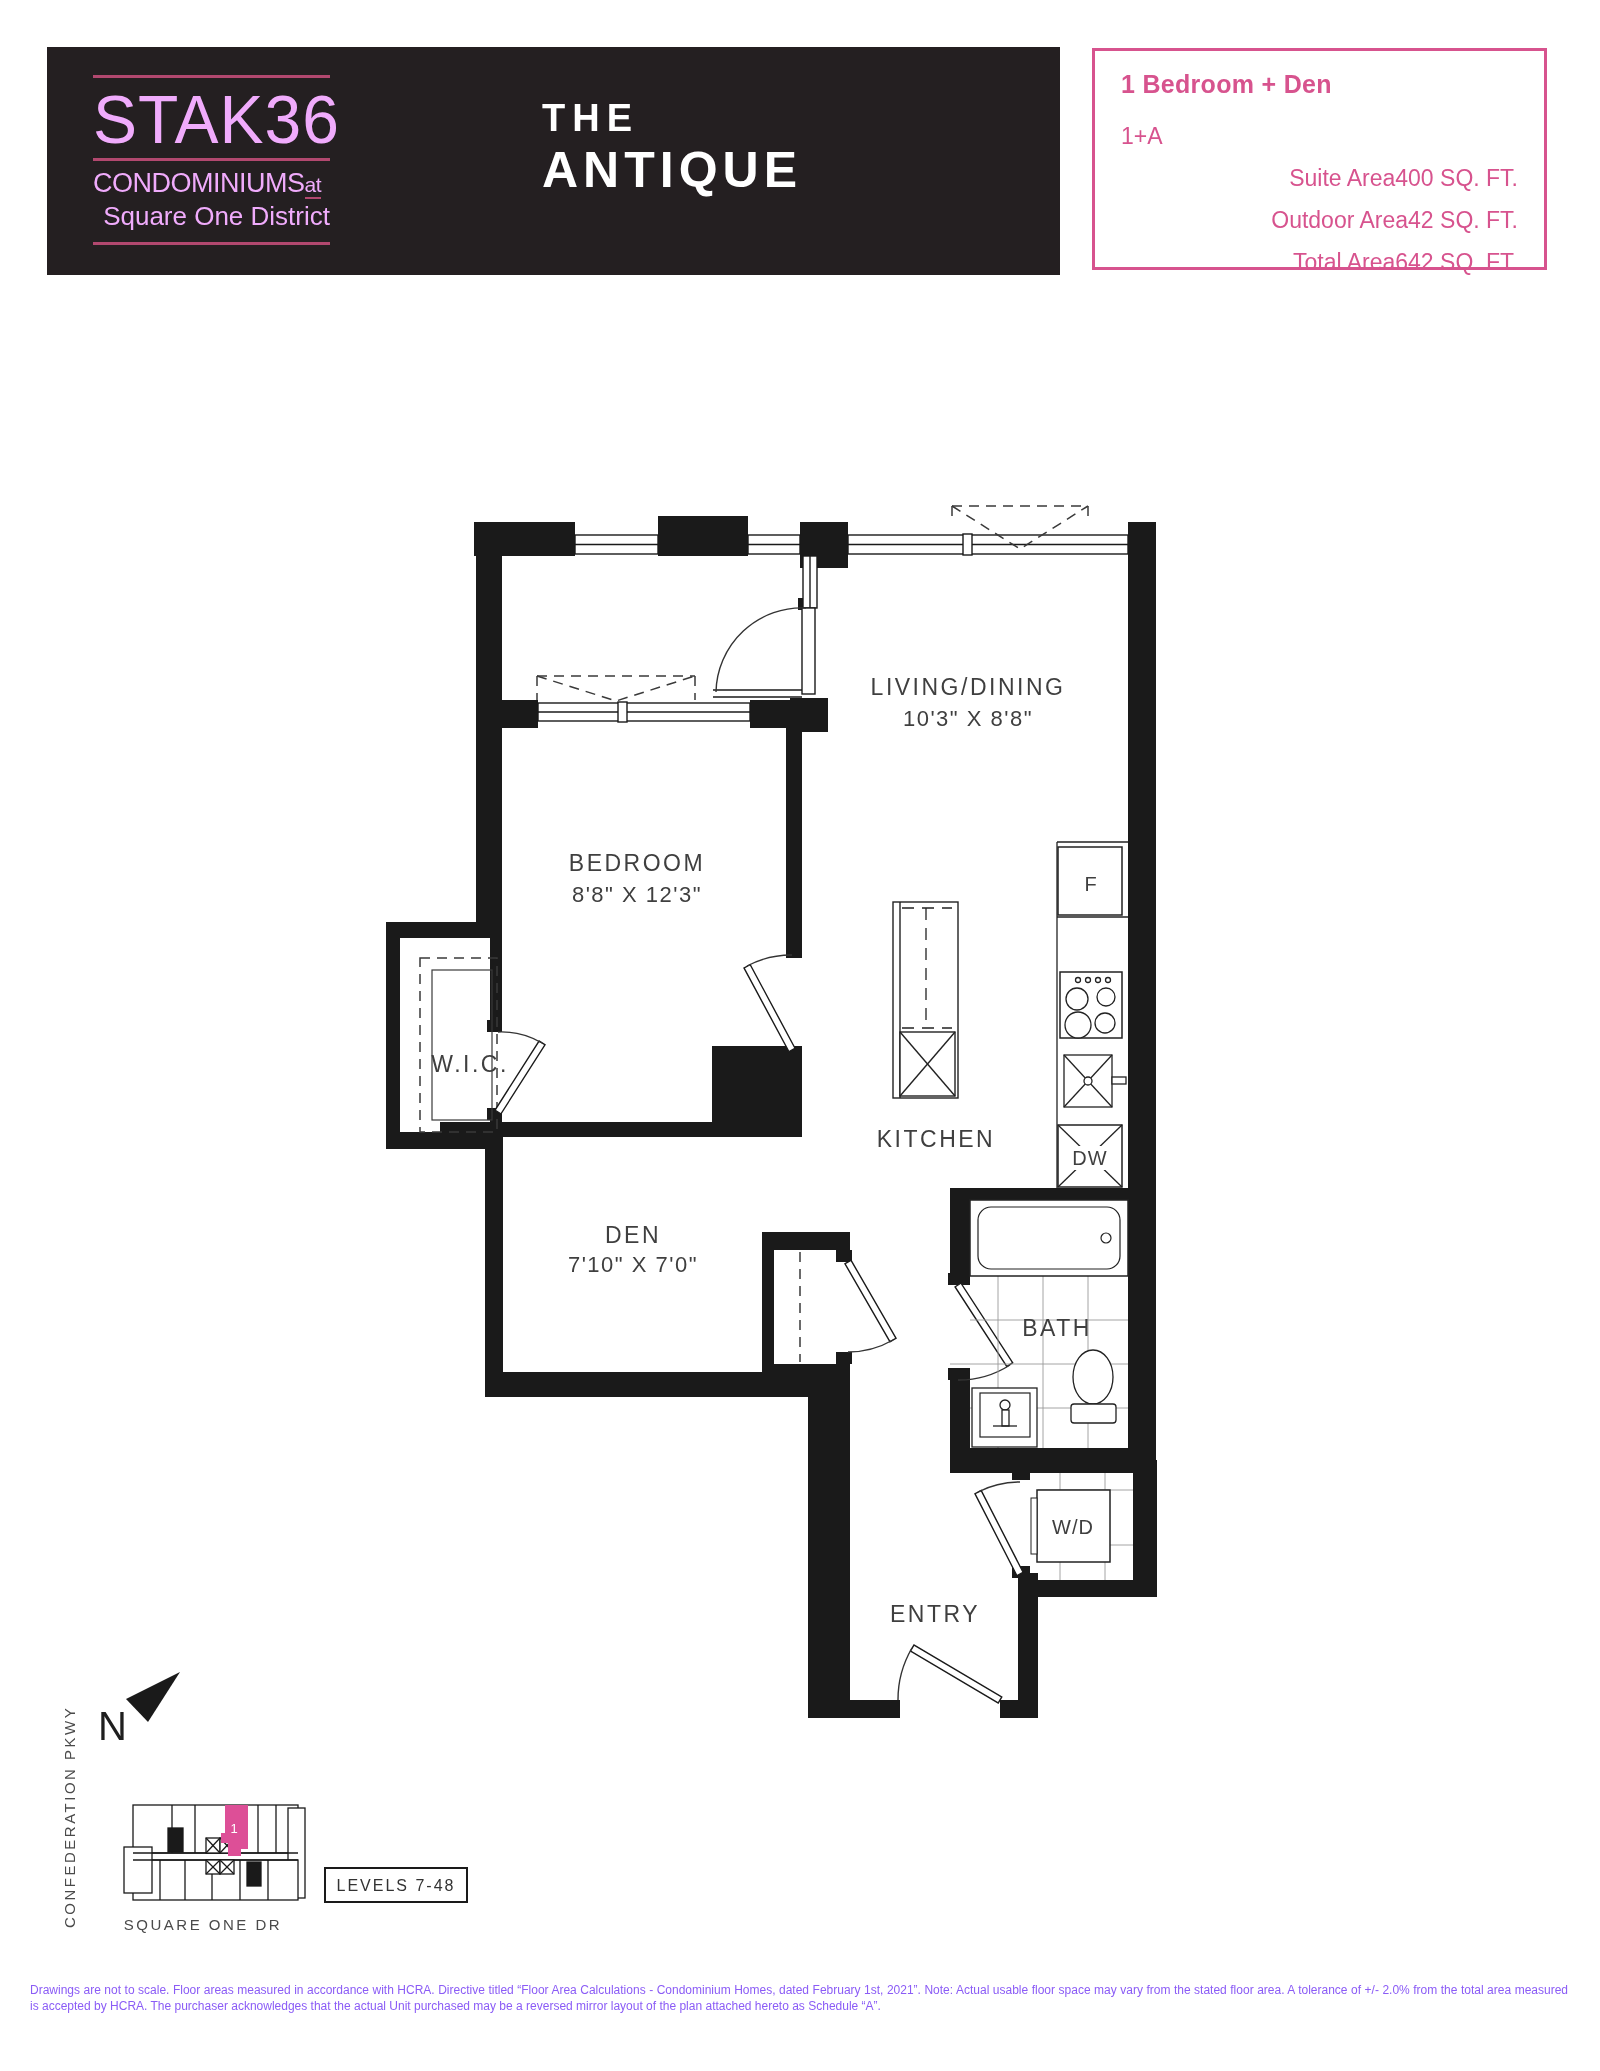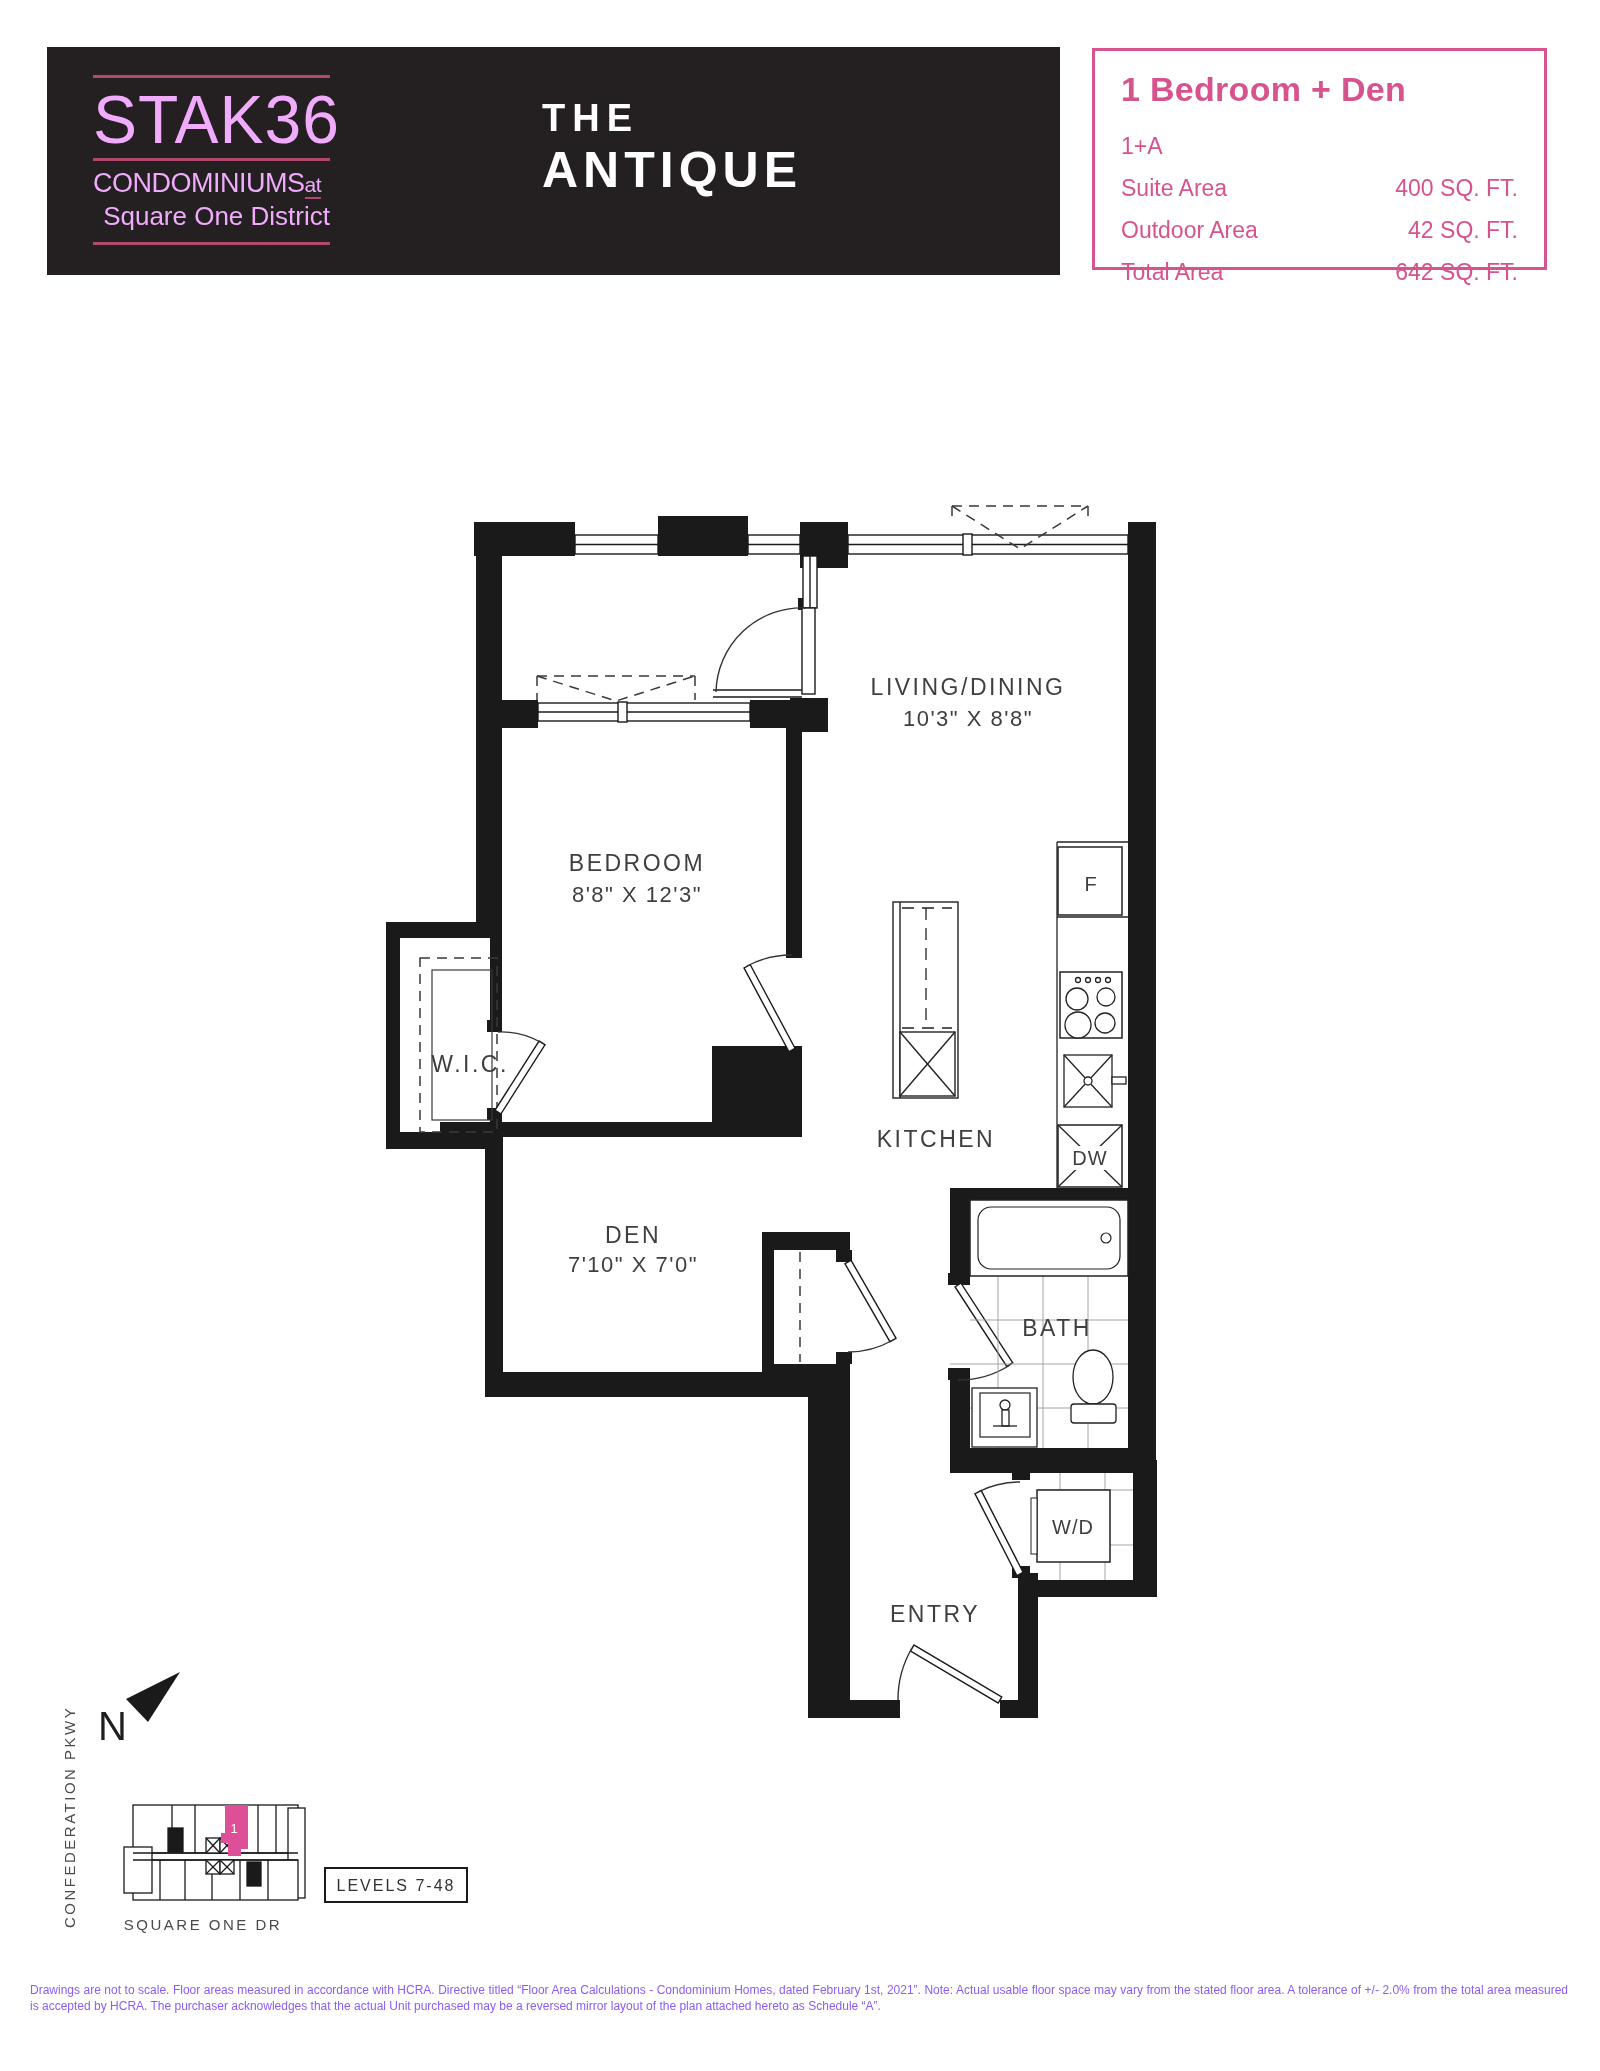--- a/index.html
+++ b/index.html
@@ -12,23 +12,23 @@
   .logo .name{font-size:66px;font-weight:300;letter-spacing:1px;line-height:1;padding:8px 0 6px 0;text-align:center;transform:scaleY(1.05);}
   .logo .tag1{font-size:27px;font-weight:300;letter-spacing:-0.5px;padding-top:7px;white-space:nowrap;}
   .logo .tag1 .at{font-size:21px;border-bottom:2px solid #b2486f;padding-bottom:1px;}
   .logo .tag2{font-size:26px;font-weight:300;text-align:right;padding:2px 0 10px 0;}
   .plan-title{position:absolute;left:495px;top:48px;color:#fff;}
   .plan-title .t1{font-size:38px;font-weight:700;letter-spacing:7px;line-height:46px;}
   .plan-title .t2{font-size:50px;font-weight:700;letter-spacing:5px;line-height:58px;}
 
   .info-box{position:absolute;left:1092px;top:48px;width:455px;height:222px;border:3px solid #d7538e;box-sizing:border-box;color:#d7538e;}
   .info-box .inner{padding:13px 26px 0 26px;}
-  .info-heading{font-size:34px;font-weight:700;letter-spacing:0.3px;margin-top:6px;}
+  .info-heading{font-size:25px;font-weight:700;letter-spacing:0.3px;margin-top:6px;}
   .info-code{font-size:23px;margin-top:24px;}
-  .info-row{display:flex;justify-content:space-between;font-size:23px;margin-top:15px;}
+  .info-row{display:flex;justify-content:flex-end;font-size:23px;margin-top:15px;}
 
   
   svg.plan{position:absolute;left:0;top:0;}
   .roomname{font-size:23px;letter-spacing:2.5px;fill:#3f3f3f;}
   .roomdims{font-size:22px;letter-spacing:1.5px;fill:#3f3f3f;}
   .appl{font-size:20px;letter-spacing:1px;fill:#3f3f3f;}
   .small-lab{font-size:15px;letter-spacing:2.5px;fill:#4a4a4a;}
   .levels-lab{font-size:16px;letter-spacing:2px;fill:#333;}
   .north-n{font-size:40px;fill:#1f1f1f;font-weight:400;}
   .unit-num{font-size:13px;fill:#ffffff;letter-spacing:0;}

